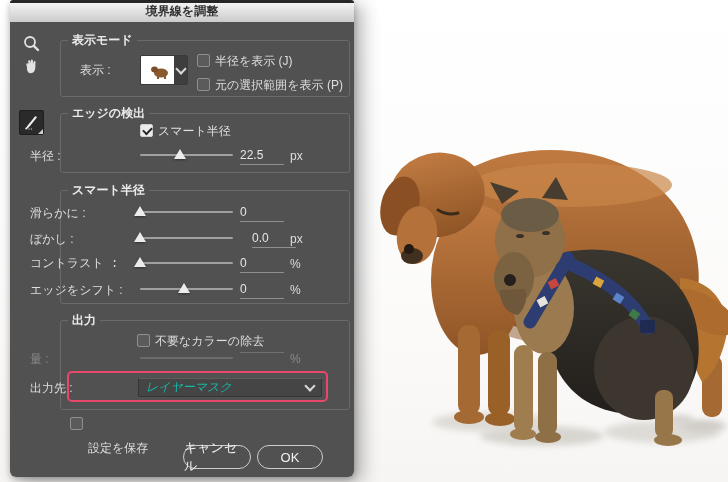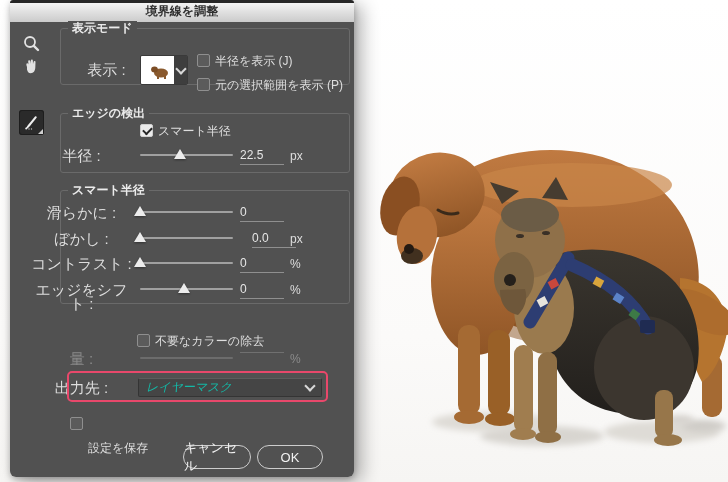--- a/index.html
+++ b/index.html
@@ -28,26 +28,26 @@
   .tool-hand{left:12px;top:35px;width:18px;height:18px;}
   .tool-refine{left:9px;top:88px;width:25px;height:25px;background:#2a2a2a;border-radius:3px;
                box-shadow:inset 0 0 0 1px #1d1d1d;}
   .flyout-tri{position:absolute;right:1px;bottom:1px;width:0;height:0;
               border-left:5px solid transparent;border-bottom:5px solid #cfcfcf;}
 
   
   .group{position:absolute;left:50px;width:288px;border:1px solid #6a6a6a;border-radius:3px;}
   .legend{position:absolute;top:-8px;left:7px;background:#515151;padding:0 4px;
           font-size:12px;font-weight:700;color:#ebebeb;line-height:15px;}
-  .g1{top:6px;height:55px;}
+  .g1{top:18px;height:55px;}
   .g2{top:91px;height:58px;}
   .g3{top:168px;height:112px;}
   .g4{top:298px;height:88px;}
 
-  .lbl{position:absolute;font-size:15px;color:#dedede;text-align:center;line-height:14px;}
+  .lbl{position:absolute;font-size:12px;color:#dedede;text-align:left;line-height:14px;}
   .dim{color:#8b8b8b !important;}
 
   
   .thumb-dd{position:absolute;left:130px;top:33px;width:46px;height:28px;display:flex;
             border:1px solid #3a3a3a;border-radius:2px;overflow:hidden;}
   .thumb-img{width:33px;height:100%;background:#ffffff;position:relative;}
   .thumb-chev{width:13px;height:100%;background:#3e3e3e;display:flex;align-items:center;justify-content:center;}
 
   .chev{display:inline-block;width:6px;height:6px;border-right:2px solid #d8d8d8;border-bottom:2px solid #d8d8d8;transform:rotate(45deg);margin-top:-3px;}
 
@@ -237,34 +237,37 @@
       <span class="val" style="top:183px;">0</span>
       <span class="unit" style="top:184px;"></span>
 
       <span class="lbl" style="left:20px;top:210px;width:103px;">ぼかし :</span>
       <div class="track" style="top:215px;">
         <span class="thumb-tri" style="left: calc(0% - 6px);"></span>
       </div>
       <span class="val" style="top:209px;margin-left:12px;">0.0</span>
       <span class="unit" style="top:210px;">px</span>
 
-      <span class="lbl" style="left:20px;top:235px;width:103px;">コントラスト :</span>
+      <span class="lbl" style="left:20px;top:235px;width:103px;font-family:Liberation Mono, monospace;">コントラスト :</span>
       <div class="track" style="top:240px;">
         <span class="thumb-tri" style="left: calc(0% - 6px);"></span>
       </div>
       <span class="val" style="top:234px;">0</span>
       <span class="unit" style="top:235px;">%</span>
 
       <span class="lbl" style="left:20px;top:261px;width:103px;">エッジをシフト :</span>
       <div class="track" style="top:266px;">
         <span class="thumb-tri" style="left: calc(47% - 6px);"></span>
       </div>
       <span class="val" style="top:260px;">0</span>
       <span class="unit" style="top:261px;">%</span>
 
+      <div class="group g4">
+        <span class="legend">出力</span>
+      </div>
       <span class="cb" style="left:127px;top:312px;"></span>
       <span class="cb-label" style="left:145px;top:312px;">不要なカラーの除去</span>
 
       <span class="lbl dim" style="left:20px;top:330px;width:103px;">量 :</span>
       <div class="track dim-track" style="top:335px;"></div>
       <span class="val dim-val" style="top:329px;"></span>
       <span class="unit dim" style="top:330px;">%</span>
 
       <span class="lbl" style="left:20px;top:359px;width:103px;">出力先 :</span>
       <div class="dropdown">

